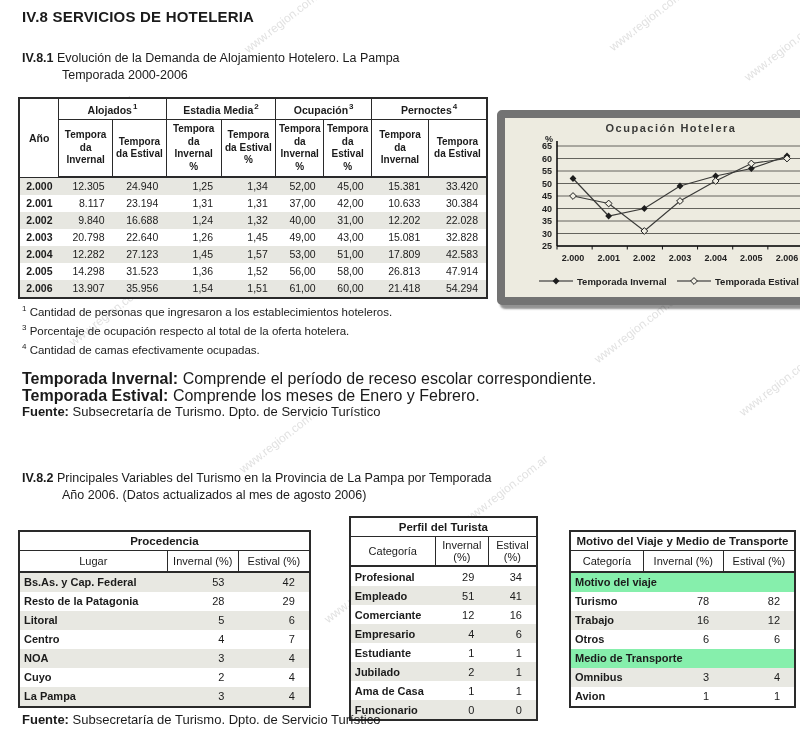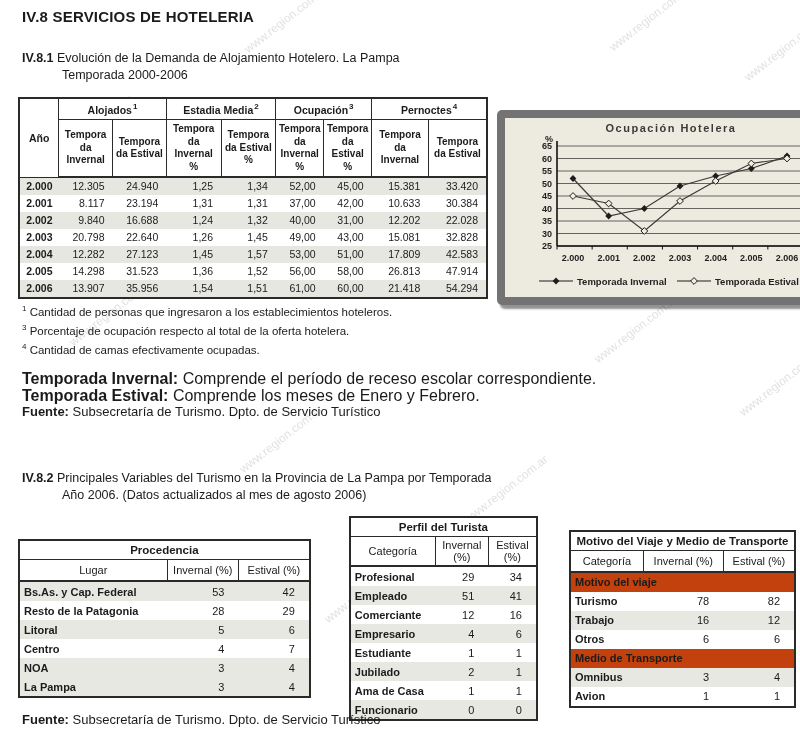--- a/index.html
+++ b/index.html
@@ -61,21 +61,21 @@
   .tables2{left:18px;top:516px;width:778px;display:flex;align-items:center;gap:28px;}
   .vtable{border:2px solid #2a2a2a;font-size:11px;background:#fff;}
   .vtable th.ttl{border:1px solid #2a2a2a;font-weight:bold;text-align:center;
     font-size:11.5px;padding:3px 2px;}
   .vtable tr.cols th{border:1px solid #2a2a2a;border-bottom:2px solid #2a2a2a;
     font-weight:normal;text-align:center;padding:2px 3px;height:16px;}
   .vtable tbody td{padding:2.5px 4px;height:14px;line-height:14px;}
   .vtable tbody td.lab{font-weight:bold;}
   .vtable tbody td.num{text-align:right;padding-right:14px;}
   .vtable tbody tr.shaded{background:#e8e8e2;}
-  .vtable tbody tr.subh td{background:#c2410c;font-weight:bold;}
+  .vtable tbody tr.subh td{background:#86efac;font-weight:bold;}
   .t-0{width:294px;margin-right:10px;}
   .t-1{width:190px;margin-right:3px;}
   .t-2{width:228px;}
 </style>
 </head>
 <body>
 
 <span class="wm" style="left:235px;top:12px">www.region.com.ar</span>
 <span class="wm" style="left:600px;top:10px">www.region.com.ar</span>
 <span class="wm" style="left:735px;top:40px">www.region.com.ar</span>
@@ -336,20 +336,25 @@
           <tr>
             <td class="lab">Centro</td>
             <td class="num">4</td>
             <td class="num">7</td>
           </tr>
           <tr class="shaded">
             <td class="lab">NOA</td>
             <td class="num">3</td>
             <td class="num">4</td>
           </tr>
+          <tr>
+            <td class="lab">Cuyo</td>
+            <td class="num">2</td>
+            <td class="num">4</td>
+          </tr>
           <tr class="shaded">
             <td class="lab">La Pampa</td>
             <td class="num">3</td>
             <td class="num">4</td>
           </tr>
         </tbody>
       </table>
       <table class="vtable t-1">
         <colgroup>
           <col style="width: 105px;">

